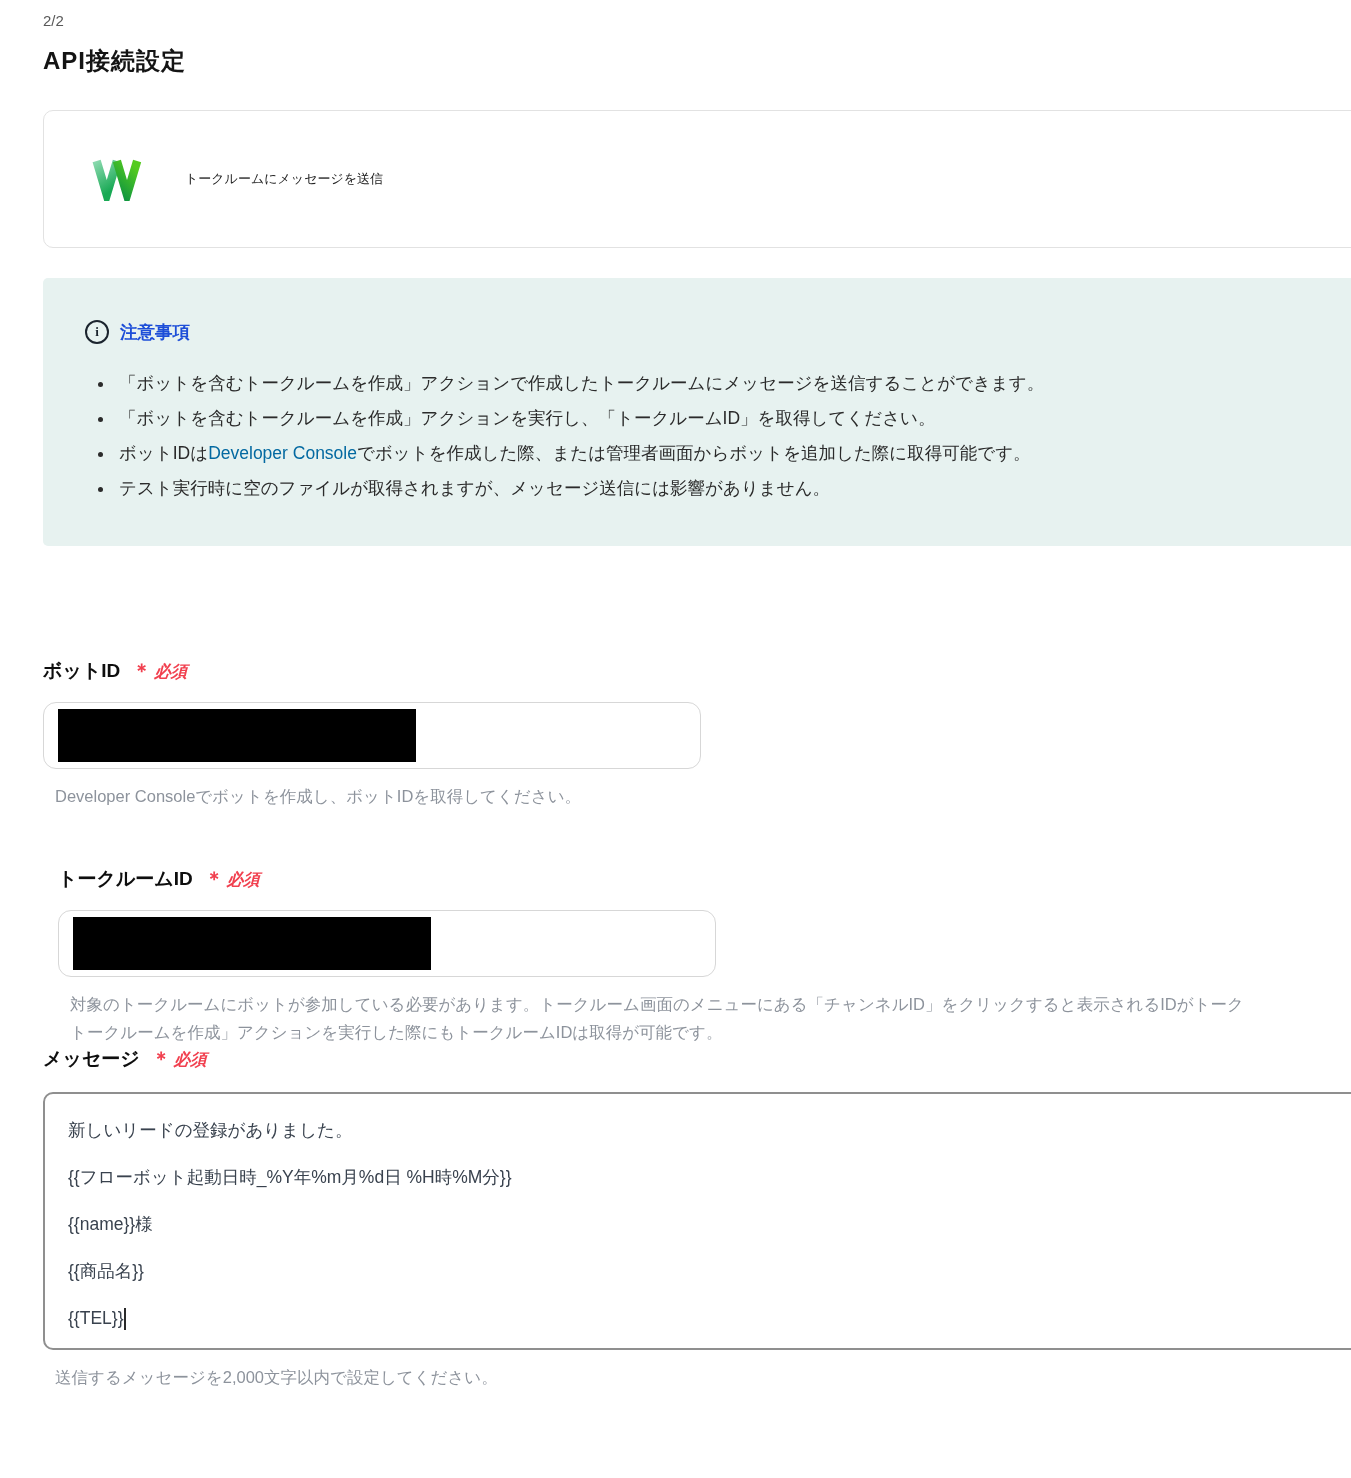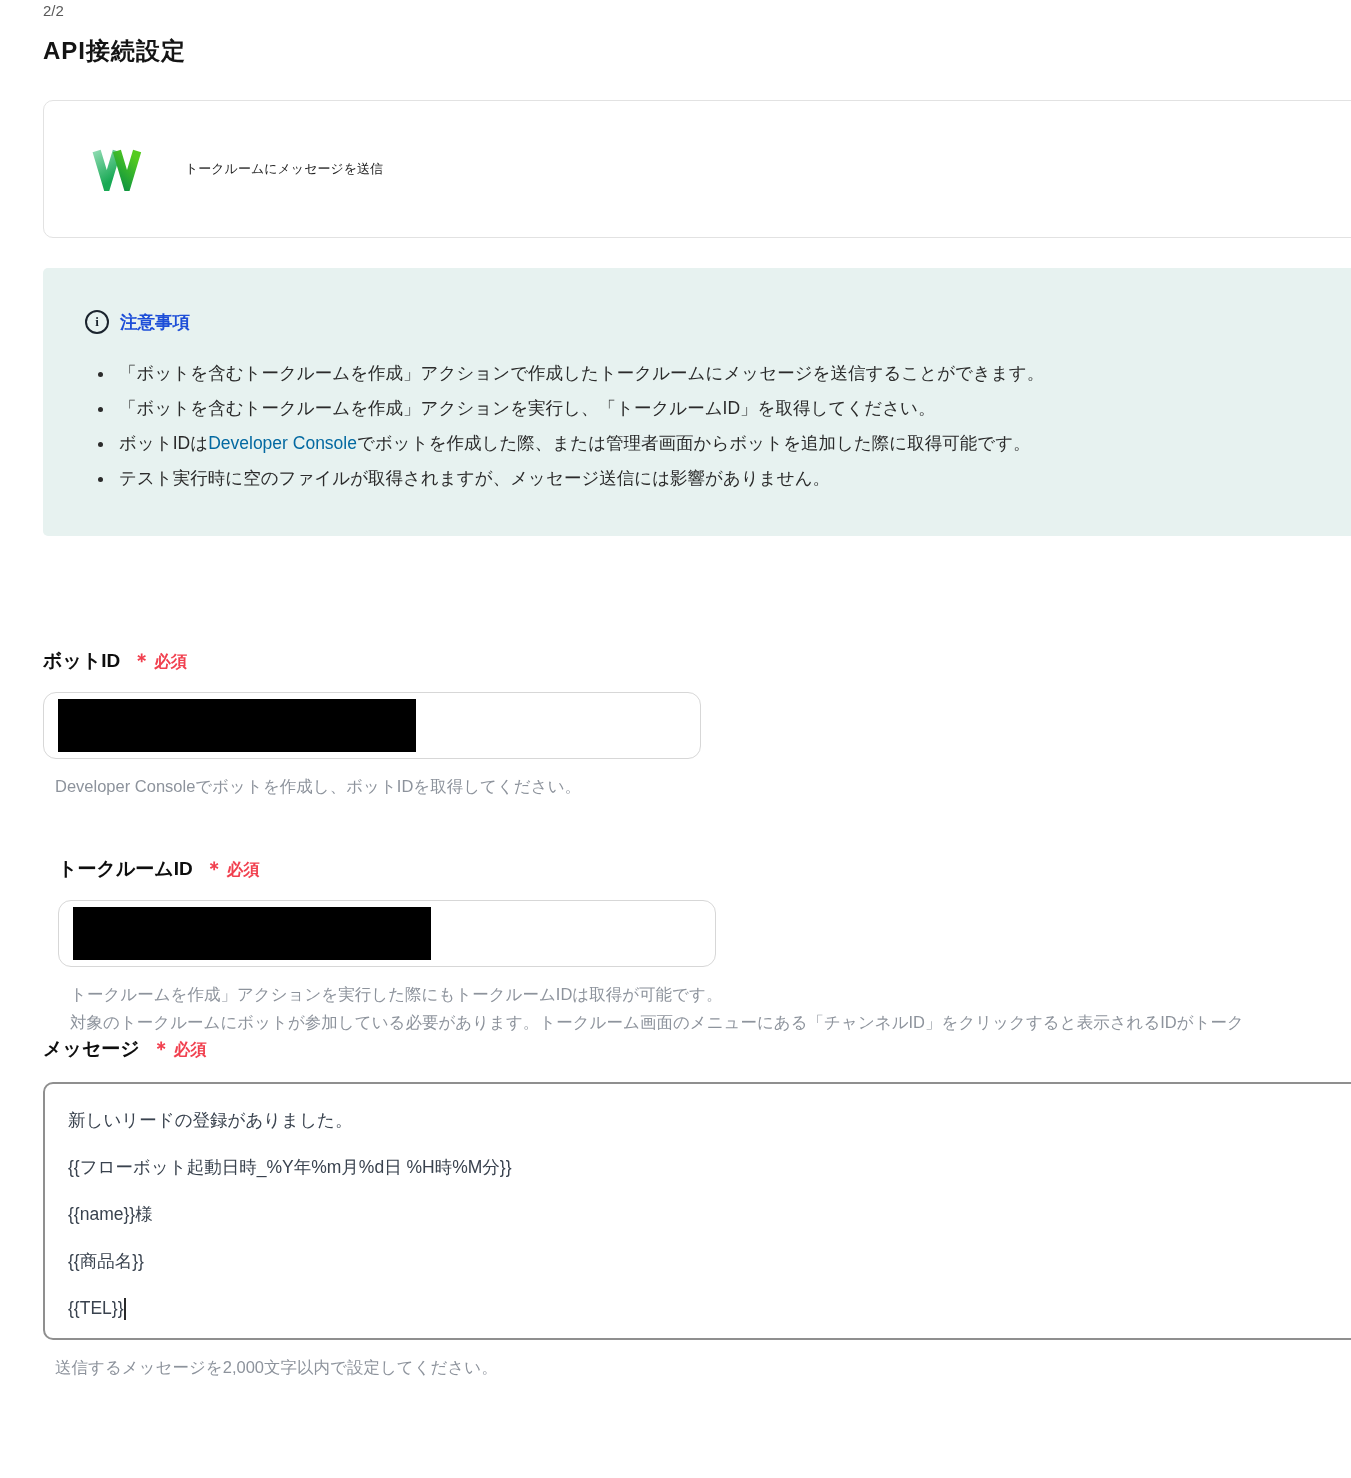--- a/index.html
+++ b/index.html
@@ -3,21 +3,21 @@
 <meta charset="utf-8">
 <style>
   html, body { margin: 0; padding: 0; overflow: hidden; }
   body {
     width: 1351px; height: 1478px;
     background: #ffffff;
     font-family: "Liberation Sans", "DejaVu Sans", sans-serif;
     color: #1f1f1f;
     position: relative;
   }
-  .container { padding: 2px 0 0 43px; }
+  .container { padding: 12px 0 0 43px; }
 
   .step { font-size: 15px; color: #595959; }
 
   h1.page-title {
     margin: 16px 0 0 0;
     font-size: 24px; font-weight: 700; color: #141414;
     letter-spacing: 1px;
   }
 
   .action-card {
@@ -56,21 +56,21 @@
 
   .field { margin-left: 0; }
   .field-bot   { margin-top: 112px; }
   .field-room  { margin-top: 56px; margin-left: 15px; }
   .field-msg   { }
 
   .field-label-row { display: flex; align-items: flex-start; }
   .field-label { font-size: 19px; font-weight: 700; color: #0e0e0e; }
   .req { margin-left: 12px; }
   .req-asterisk { color: #f1404f; font-weight: 700; font-size: 19px; }
-  .req-label { color: #f1404f; font-weight: 700; font-size: 16.5px; margin-left: 3px; }
+  .req-label { color: #f1404f; font-weight: 700; font-size: 16.5px; margin-left: 3px; font-style: italic; }
 
   .text-input {
     margin-top: 18px;
     width: 658px; height: 67px;
     box-sizing: border-box;
     border: 1px solid #d7d7d7; border-radius: 13px;
     background: #fff;
     display: flex; align-items: center;
   }
   .redaction { margin-left: 14px; width: 358px; height: 53px; background: #000; }
@@ -149,22 +149,22 @@
 
   <div class="field field-room">
     <div class="field-label-row">
       <span class="field-label">トークルームID</span>
       <span class="req"><span class="req-asterisk">＊</span><span class="req-label">必須</span></span>
     </div>
     <div class="text-input">
       <div class="redaction"></div>
     </div>
     <div class="helper">
+      <div>対象のトークルームにボットが参加している必要があります。トークルーム画面のメニューにある「チャンネルID」をクリックすると表示されるIDがトーク</div>
       <div>トークルームを作成」アクションを実行した際にもトークルームIDは取得が可能です。</div>
-      <div>対象のトークルームにボットが参加している必要があります。トークルーム画面のメニューにある「チャンネルID」をクリックすると表示されるIDがトーク</div>
     </div>
   </div>
 
   <div class="field field-msg">
     <div class="field-label-row">
       <span class="field-label">メッセージ</span>
       <span class="req"><span class="req-asterisk">＊</span><span class="req-label">必須</span></span>
     </div>
     <div class="message-box">
       <div class="msg-line">新しいリードの登録がありました。</div>

